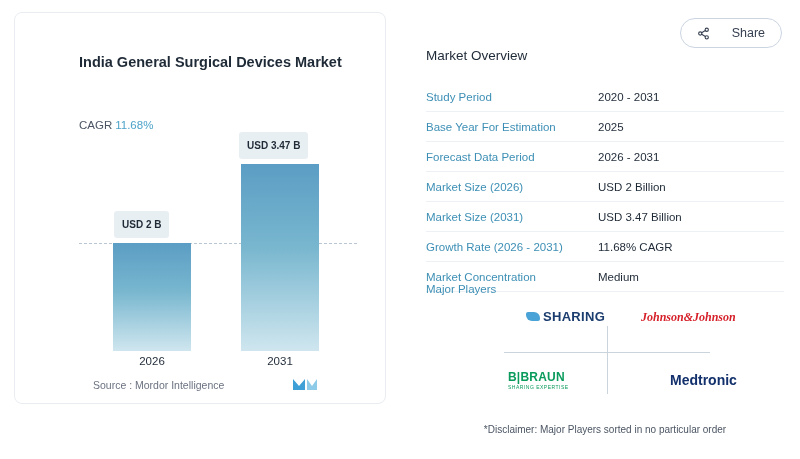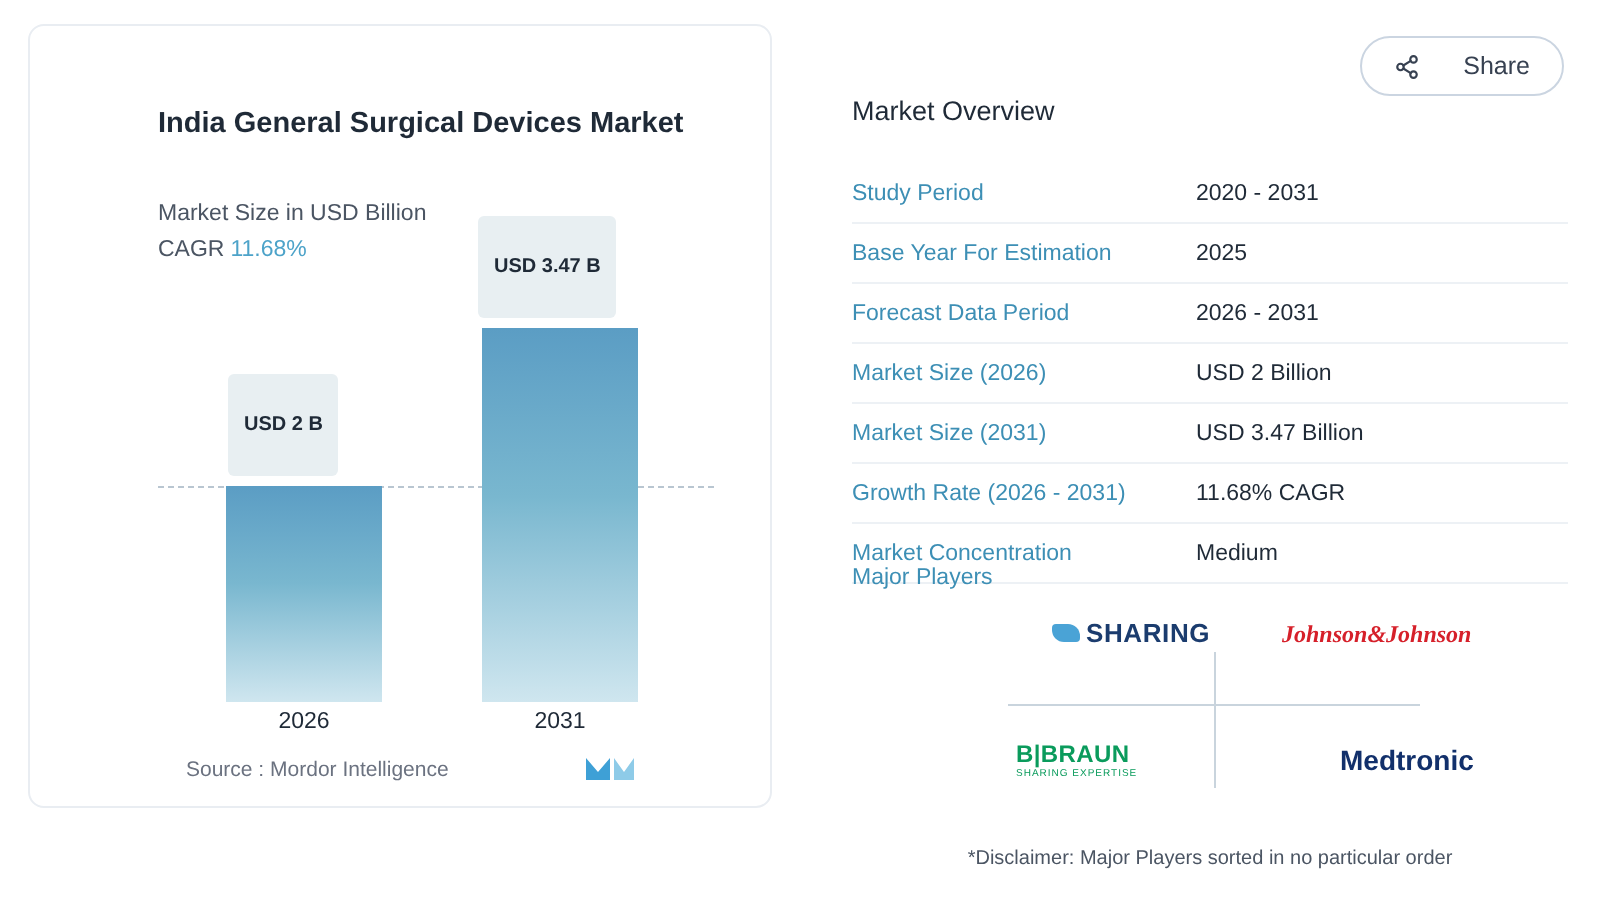--- a/index.html
+++ b/index.html
@@ -70,21 +70,21 @@
   }
   #bar-2026 { left: 34px; height: 103px; }
   #bar-2031 { left: 162px; height: 187px; }
 
   .bar-label {
     position: absolute;
     background: #e8eff2;
     color: #1f2a37;
     font-size: 10px;
     font-weight: bold;
-    padding: 20px 8px;
+    padding: 8px 8px;
     border-radius: 3px;
     white-space: nowrap;
   }
   #label-2026 { left: 35px; bottom: 108px; }
   #label-2031 { left: 160px; bottom: 192px; }
 
   .x-tick {
     position: absolute;
     top: 214px;
     width: 78px;
@@ -241,21 +241,20 @@
         <circle cx="18" cy="19" r="3"></circle>
         <line x1="8.6" y1="10.6" x2="15.4" y2="6.4"></line>
         <line x1="8.6" y1="13.4" x2="15.4" y2="17.6"></line>
       </svg>
     </span>
     <span>Share</span>
   </div>
 
   <div id="chart-card">
     <div id="chart-title">India General Surgical Devices Market</div>
-    <div id="chart-subtitle">Market Size in USD Billion</div>
     <div id="cagr-row">
       <span>CAGR</span><span class="cagr-value">11.68%</span>
     </div>
 
     <div id="plot">
       <div class="dash-line" style="top: 102px;"></div>
 
       <div class="bar" id="bar-2026" style="height: 108px;"></div>
       <div class="bar" id="bar-2031" style="height: 187px;"></div>
 

